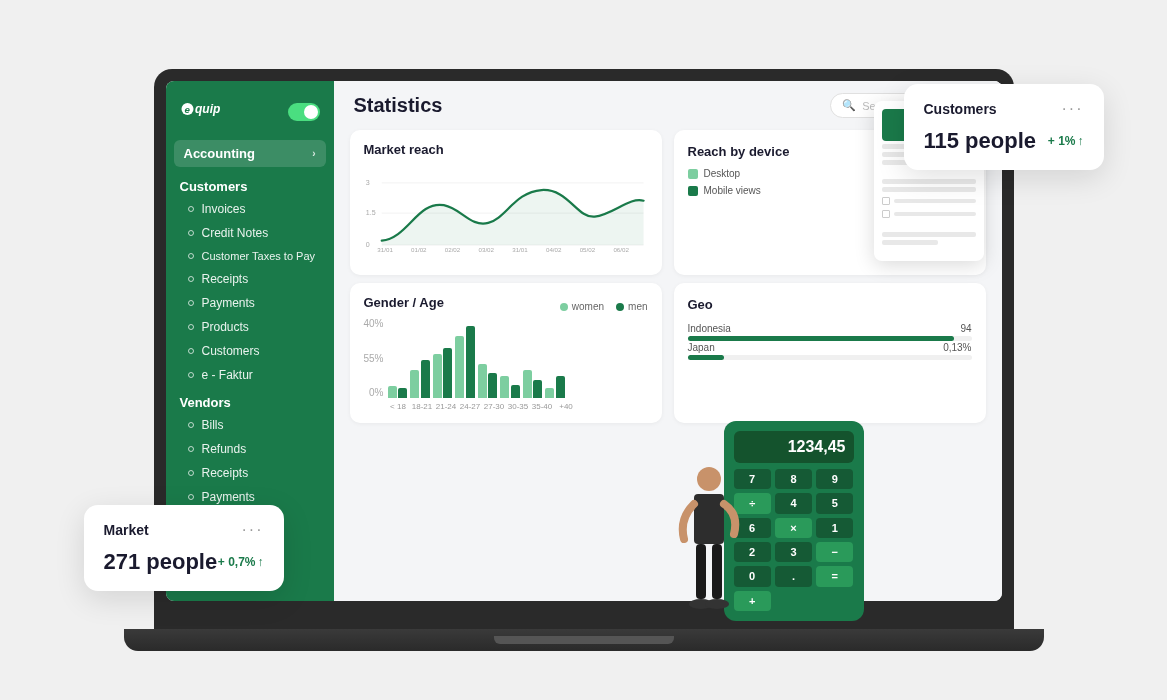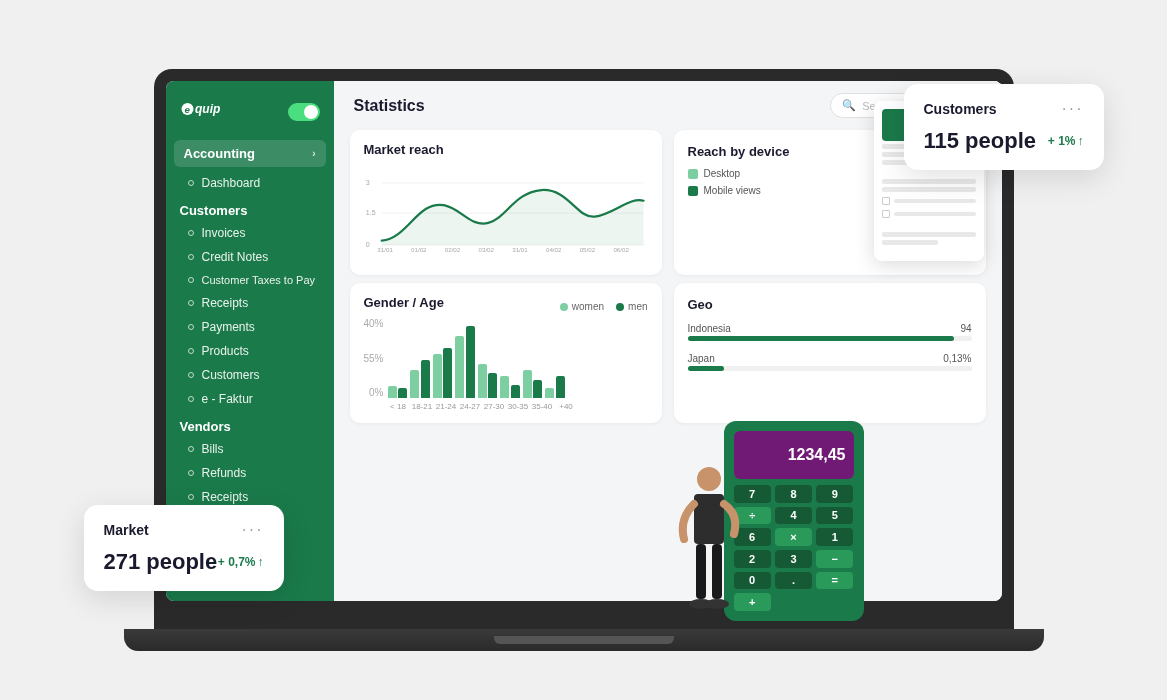--- a/index.html
+++ b/index.html
@@ -123,21 +123,21 @@
       position: relative;
     }
     .main-header {
       display: flex;
       align-items: center;
       justify-content: space-between;
       padding: 12px 20px;
       background: #f4f5f7;
     }
     .main-title {
-      font-size: 16px;
+      font-size: 20px;
       font-weight: 700;
       color: #1a1a2e;
     }
     .header-right {
       display: flex;
       align-items: center;
       gap: 12px;
     }
     .search-box {
       background: white;
@@ -274,21 +274,21 @@
       justify-content: space-between;
       height: 80px;
       font-size: 10px;
       color: #aaa;
       text-align: right;
       padding-right: 4px;
     }
 
     
     .geo-item {
-      margin-bottom: 12px;
+      margin-bottom: 1px;
     }
     .geo-item-header {
       display: flex;
       justify-content: space-between;
       font-size: 10px;
       color: #555;
       margin-bottom: 2px;
     }
     .geo-bar-bg {
       background: #f0f0f0;
@@ -370,23 +370,23 @@
       height: 200px;
       background: #1a7a4a;
       border-radius: 12px;
       padding: 10px;
       display: flex;
       flex-direction: column;
       gap: 6px;
       position: relative;
     }
     .calc-display {
-      background: #701a75;
+      background: #14532d;
       border-radius: 6px;
-      height: 48px;
+      height: 32px;
       display: flex;
       align-items: center;
       justify-content: flex-end;
       padding: 0 8px;
       color: white;
       font-size: 16px;
       font-weight: 700;
     }
     .calc-buttons {
       display: grid;
@@ -471,24 +471,20 @@
             </svg>
           </span>
           <div class="toggle-switch"></div>
         </div>
 
         <div class="sidebar-section">
           <span>Accounting</span>
           <span class="sidebar-chevron">›</span>
         </div>
 
-        <div class="sidebar-item">
-          <span class="dot"></span>
-          <span>Dashboard</span>
-        </div>
 
         <div class="sidebar-group-label">Customers</div>
 
         <div class="sidebar-item">
           <span class="dot"></span>
           <span>Invoices</span>
         </div>
         <div class="sidebar-item">
           <span class="dot"></span>
           <span>Credit Notes</span>

